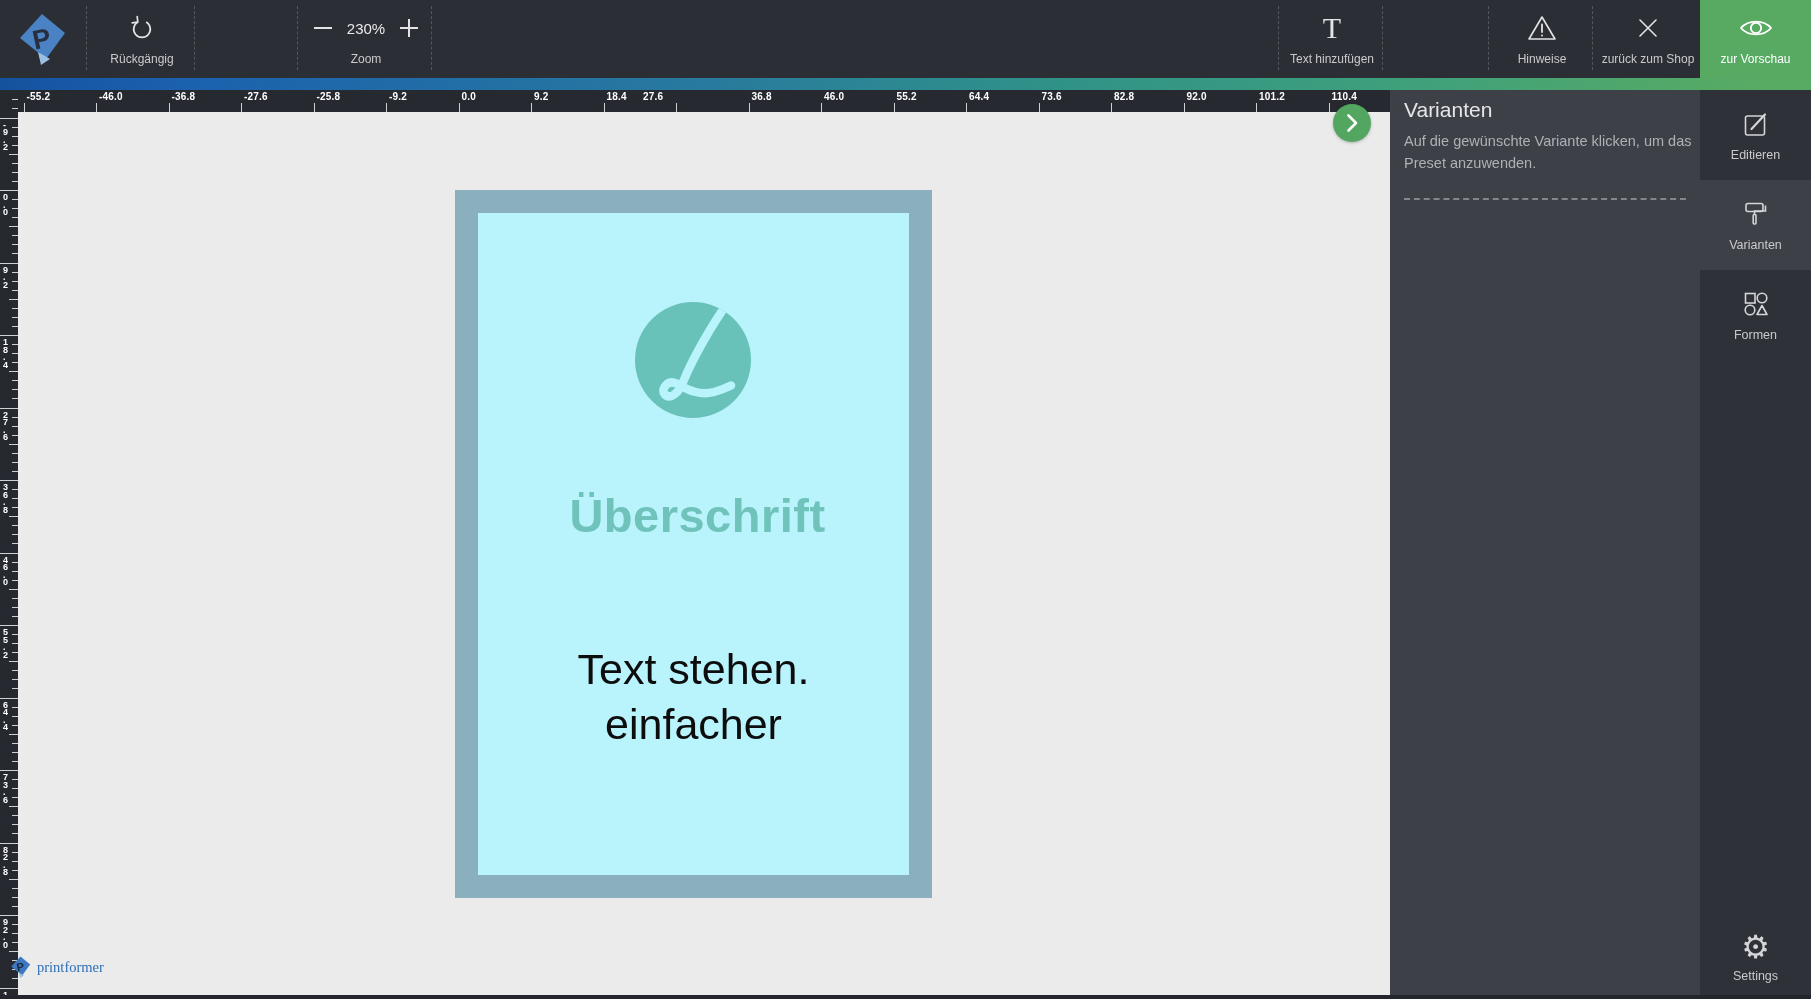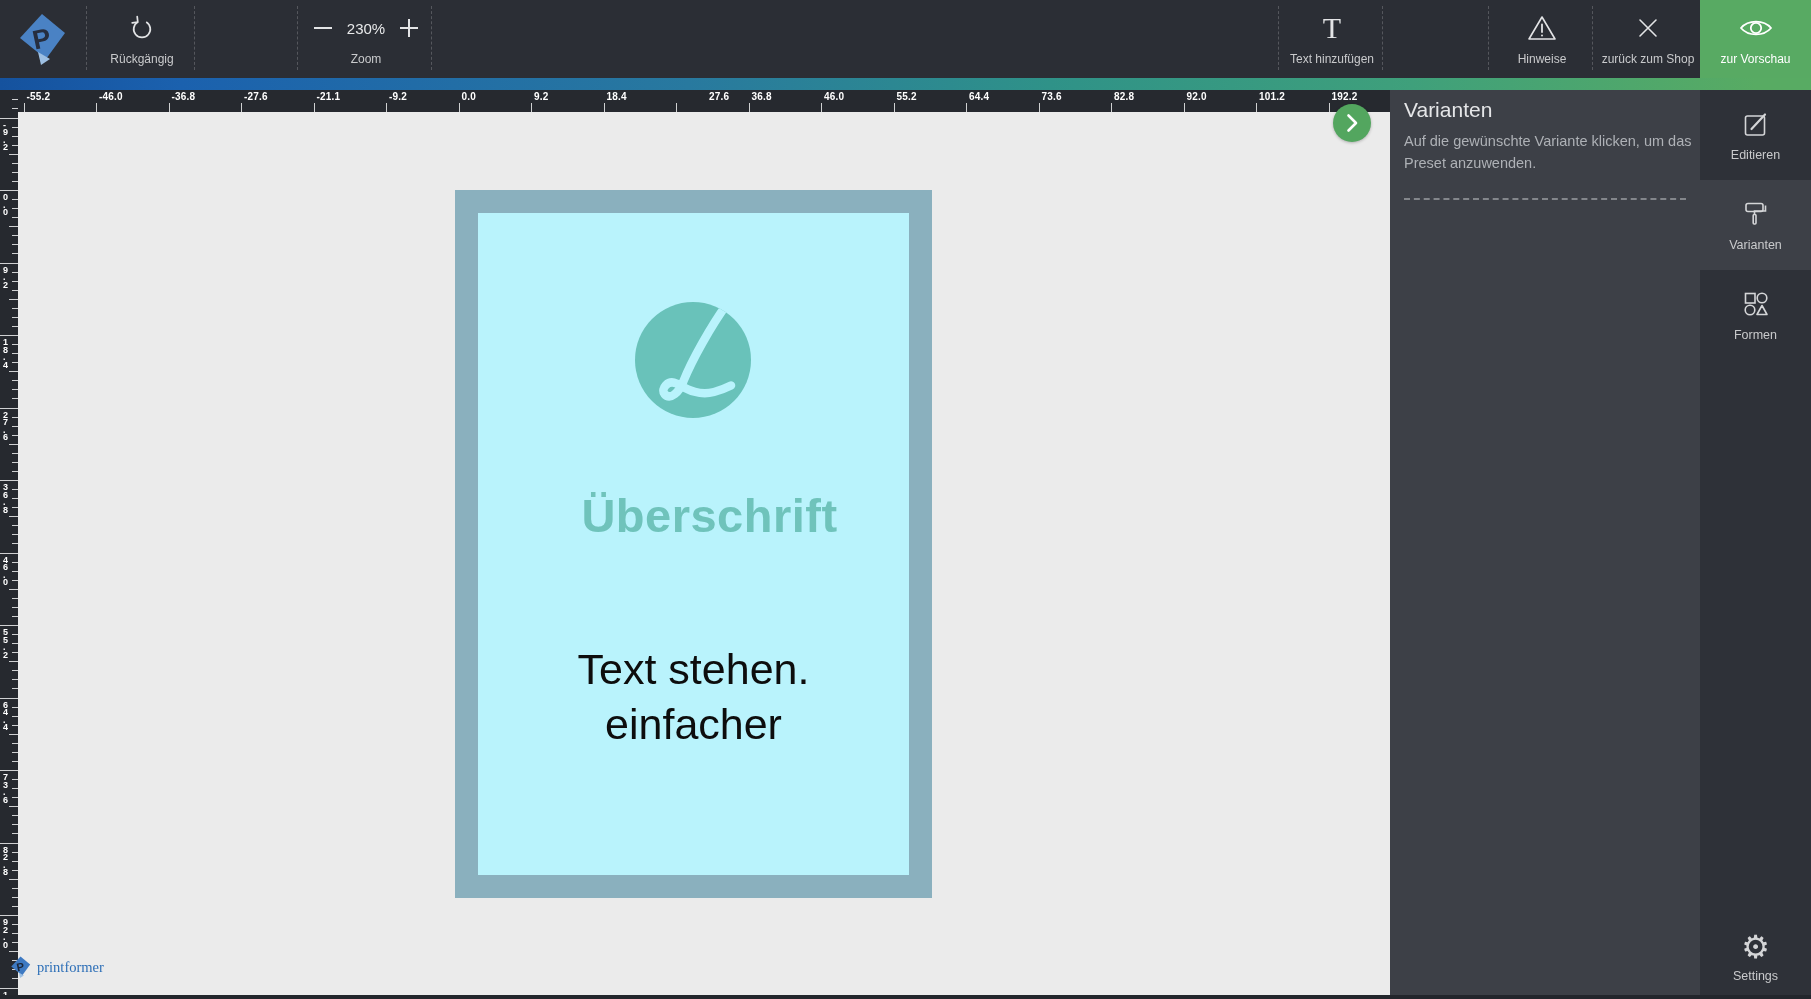--- a/index.html
+++ b/index.html
@@ -37,21 +37,21 @@
   .vtick{position:absolute;right:0;height:1px;width:6px;background:#cfd0d2;}
   .vtick.mid{width:9px;}
   .vtick.major{width:18px;}
   .vlabel{position:absolute;left:3px;font-size:9px;font-weight:700;color:#ffffff;
     white-space:pre-line;line-height:7.5px;}
   
   .canvas{position:absolute;left:18px;top:112px;width:1372px;height:883px;background:#ebebeb;}
   .poster{position:absolute;left:437px;top:78px;width:477px;height:708px;background:#8ab0be;}
   .poster-inner{position:absolute;left:23px;top:23px;right:23px;bottom:23px;background:#b9f3fc;}
   .poster-logo{position:absolute;left:180px;top:112px;width:116px;height:116px;}
-  .poster-heading{position:absolute;left:16px;top:298px;width:100%;text-align:center;
+  .poster-heading{position:absolute;left:4px;top:298px;width:100%;text-align:center;
     font-size:47px;font-weight:700;color:#6fc3bb;letter-spacing:0.5px;}
   .poster-body{position:absolute;left:0;top:452px;width:100%;text-align:center;
     font-size:43px;line-height:55px;color:#0d0d0d;}
   .fab{position:absolute;left:1333px;top:104px;width:38px;height:38px;border-radius:50%;
     background:#53a65f;display:flex;align-items:center;justify-content:center;cursor:pointer;
     box-shadow:0 1px 3px rgba(0,0,0,0.25);}
   
   .panel{position:absolute;left:1390px;top:90px;width:310px;height:905px;background:#3d4047;}
   .panel-title{position:absolute;left:14px;top:8px;font-size:21px;color:#e5e6e8;font-weight:400;}
   .panel-desc{position:absolute;left:14px;top:40px;width:296px;font-size:14.5px;
@@ -168,49 +168,49 @@
 <div class="h-ruler">
     <div class="htick major" style="left: 5.5px;"></div>
     <span class="hlabel" style="left: 8.5px;">-55.2</span>
     <div class="htick major" style="left: 78px;"></div>
     <span class="hlabel" style="left: 81px;">-46.0</span>
     <div class="htick major" style="left: 150.5px;"></div>
     <span class="hlabel" style="left: 153.5px;">-36.8</span>
     <div class="htick major" style="left: 223px;"></div>
     <span class="hlabel" style="left: 226px;">-27.6</span>
     <div class="htick major" style="left: 295.5px;"></div>
-    <span class="hlabel" style="left: 298.5px;">-21.1</span>
+    <span class="hlabel" style="left: 298.5px;">-25.8</span>
     <div class="htick major" style="left: 368px;"></div>
     <span class="hlabel" style="left: 371px;">-9.2</span>
     <div class="htick major" style="left: 440.5px;"></div>
     <span class="hlabel" style="left: 443.5px;">0.0</span>
     <div class="htick major" style="left: 513px;"></div>
     <span class="hlabel" style="left: 516px;">9.2</span>
     <div class="htick major" style="left: 585.5px;"></div>
     <span class="hlabel" style="left: 588.5px;">18.4</span>
     <div class="htick major" style="left: 658px;"></div>
-    <span class="hlabel" style="left: 691px;">27.6</span>
+    <span class="hlabel" style="left: 625px;">27.6</span>
     <div class="htick major" style="left: 730.5px;"></div>
     <span class="hlabel" style="left: 733.5px;">36.8</span>
     <div class="htick major" style="left: 803px;"></div>
     <span class="hlabel" style="left: 806px;">46.0</span>
     <div class="htick major" style="left: 875.5px;"></div>
     <span class="hlabel" style="left: 878.5px;">55.2</span>
     <div class="htick major" style="left: 948px;"></div>
     <span class="hlabel" style="left: 951px;">64.4</span>
     <div class="htick major" style="left: 1020.5px;"></div>
     <span class="hlabel" style="left: 1023.5px;">73.6</span>
     <div class="htick major" style="left: 1093px;"></div>
     <span class="hlabel" style="left: 1096px;">82.8</span>
     <div class="htick major" style="left: 1165.5px;"></div>
     <span class="hlabel" style="left: 1168.5px;">92.0</span>
     <div class="htick major" style="left: 1238px;"></div>
     <span class="hlabel" style="left: 1241px;">101.2</span>
     <div class="htick major" style="left: 1310.5px;"></div>
-    <span class="hlabel" style="left: 1313.5px;">192.2</span>
+    <span class="hlabel" style="left: 1313.5px;">110.4</span>
     <div class="htick" style="left: 14.5625px;"></div>
     <div class="htick" style="left: 23.625px;"></div>
     <div class="htick" style="left: 32.6875px;"></div>
     <div class="htick mid" style="left: 41.75px;"></div>
     <div class="htick" style="left: 50.8125px;"></div>
     <div class="htick" style="left: 59.875px;"></div>
     <div class="htick" style="left: 68.9375px;"></div>
     <div class="htick" style="left: 87.0625px;"></div>
     <div class="htick" style="left: 96.125px;"></div>
     <div class="htick" style="left: 105.188px;"></div>

